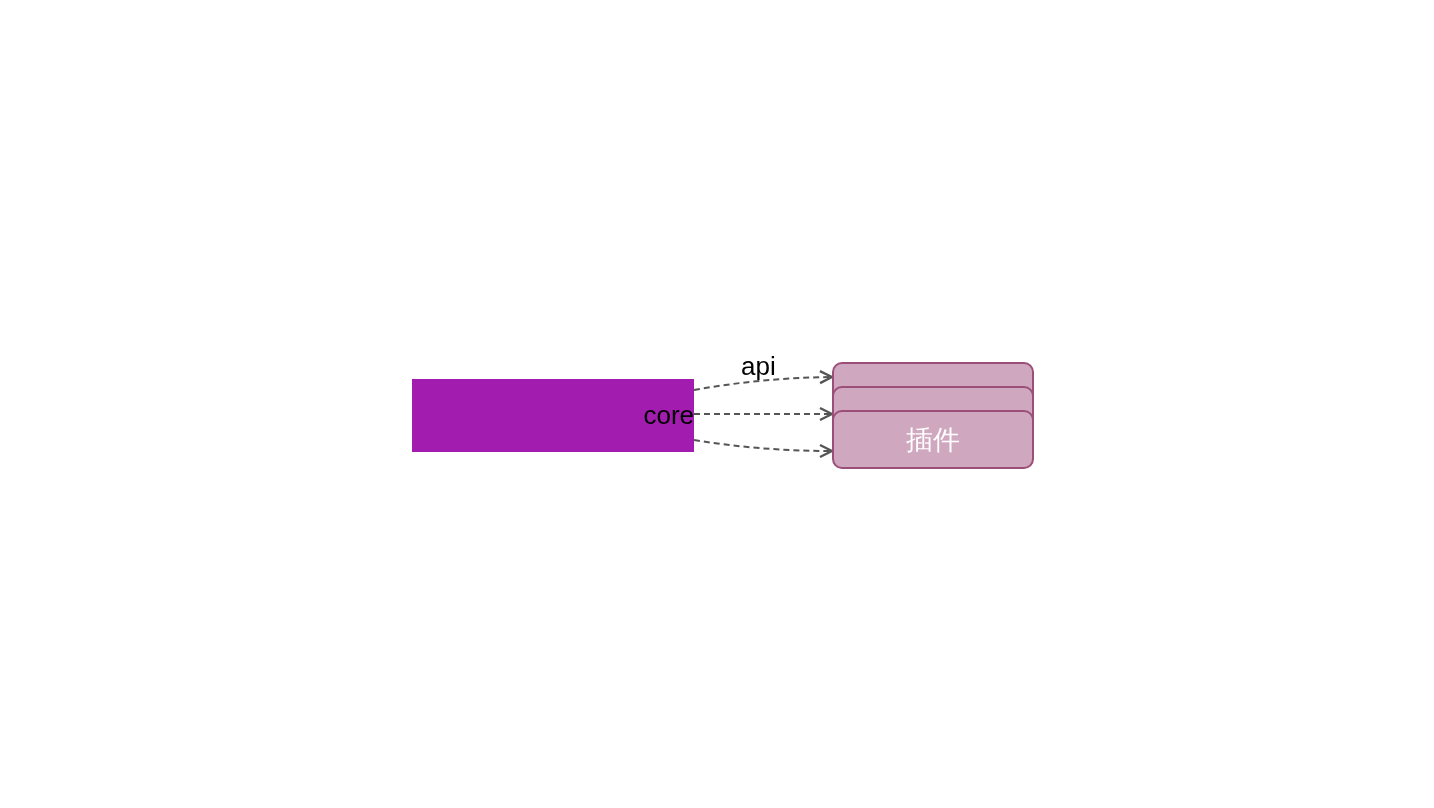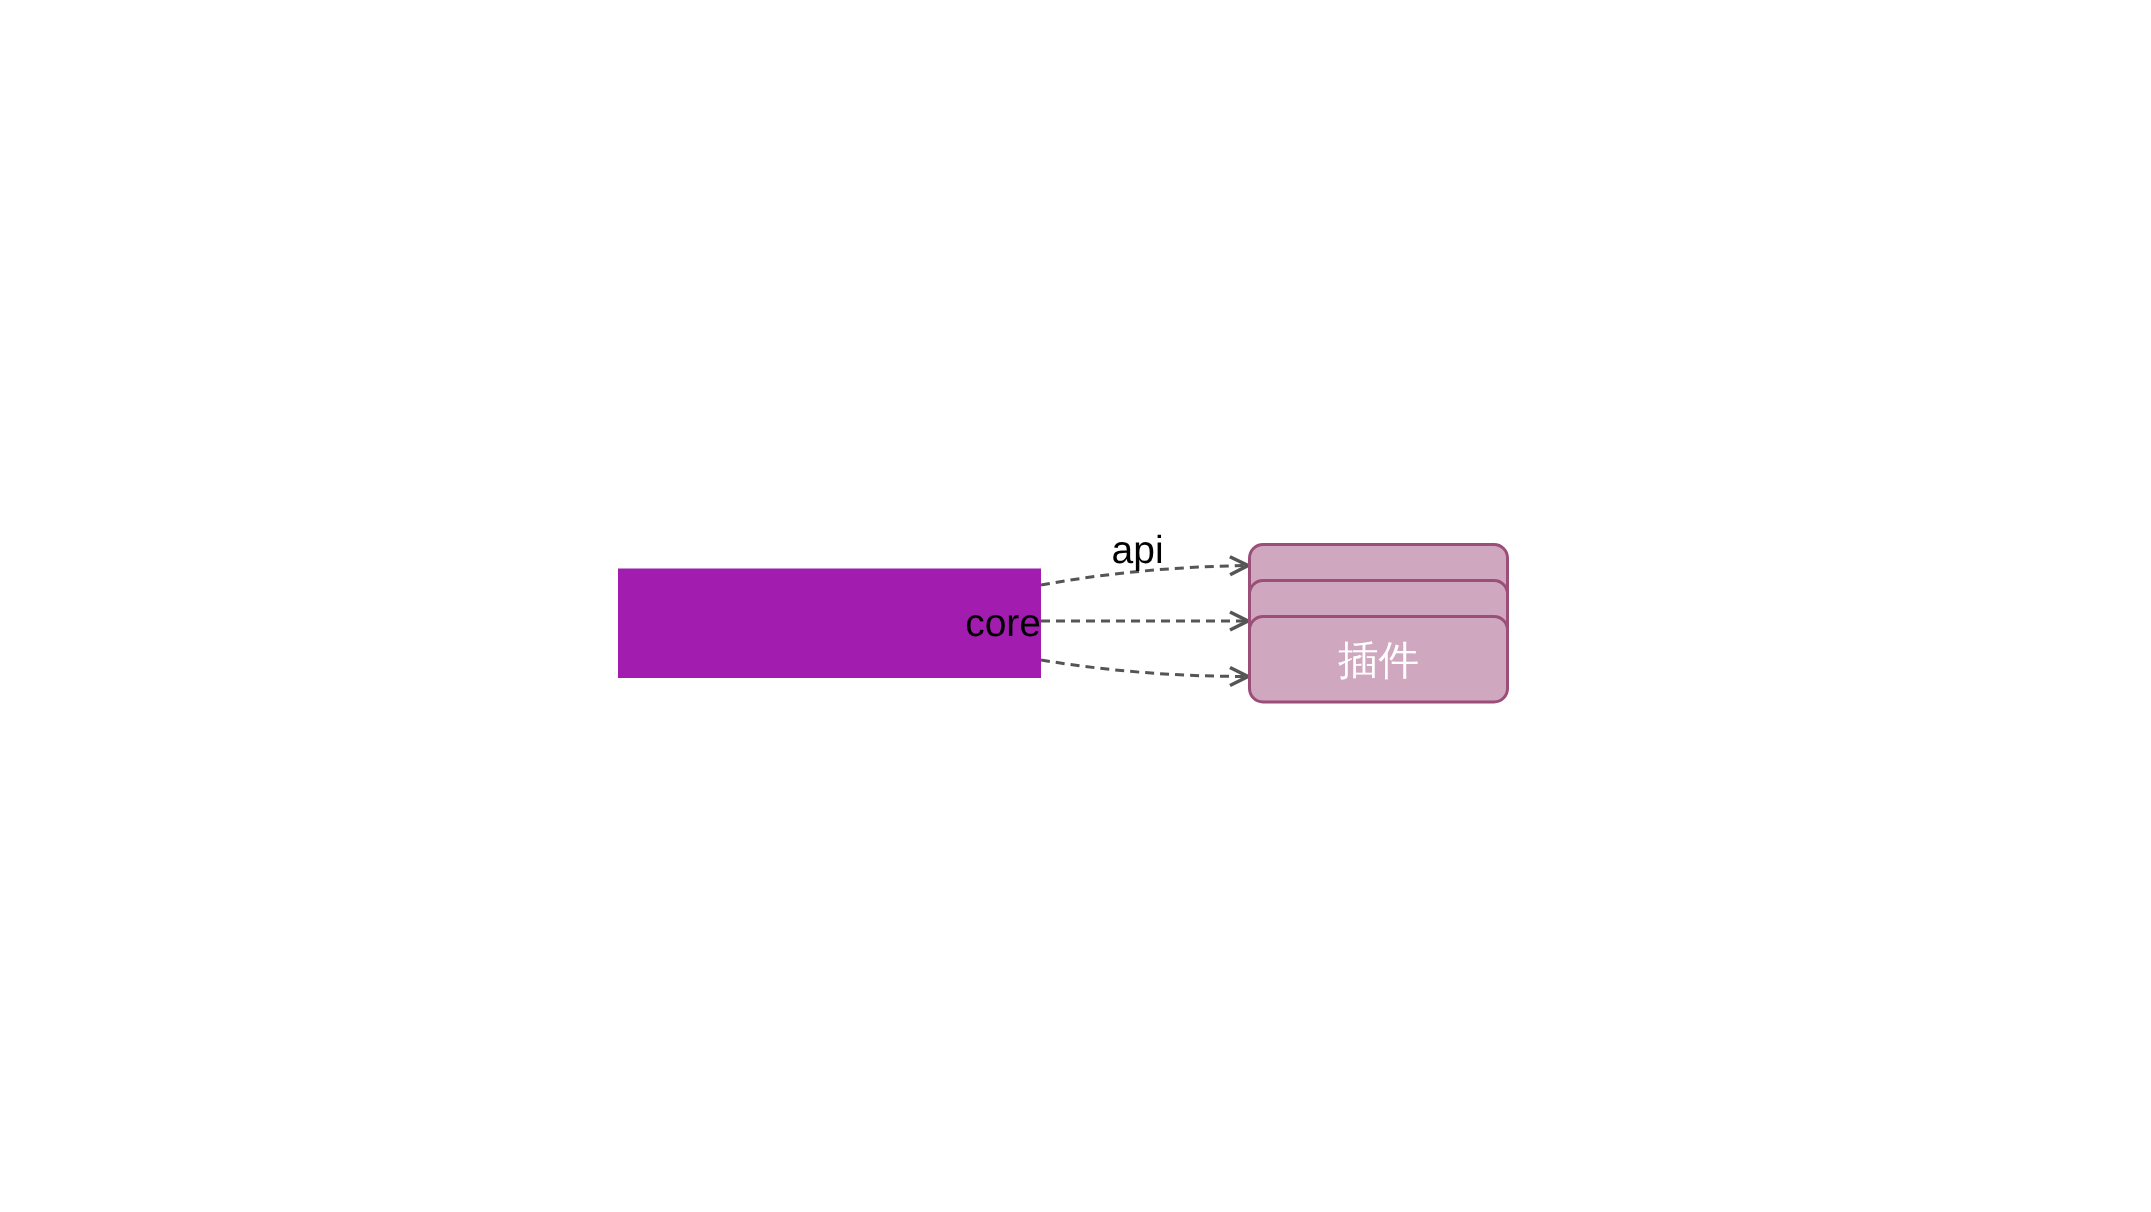--- a/index.html
+++ b/index.html
@@ -1,18 +1,18 @@
 <!DOCTYPE html>
 <html><head>
 <meta charset="utf-8">
 <style>
   html,body{margin:0;padding:0;background:#ffffff;}
   body{width:1434px;height:808px;position:relative;overflow:hidden;font-family:"Liberation Sans","DejaVu Sans",sans-serif;}
   .core{position:absolute;left:412px;top:379px;width:282px;height:73px;background:#a21caf;display:flex;align-items:center;justify-content:flex-end;font-size:26px;color:#000;}
-  .plugin{position:absolute;left:832px;width:174px;background:#cfa7bf;border:2px solid #9b4f78;border-radius:10px;box-sizing:border-box;}
+  .plugin{position:absolute;left:832px;width:202px;background:#cfa7bf;border:2px solid #9b4f78;border-radius:10px;box-sizing:border-box;}
   .p1{top:362px;height:60px;}
   .p2{top:386px;height:60px;}
   .p3{top:410px;height:59px;display:flex;align-items:center;justify-content:center;color:#ffffff;font-size:27px;}
   .api{position:absolute;left:741px;top:351px;font-size:26px;color:#000;text-align:right;}
   svg{position:absolute;left:0;top:0;}
 </style>
 </head>
 <body>
 
 <div class="core">

